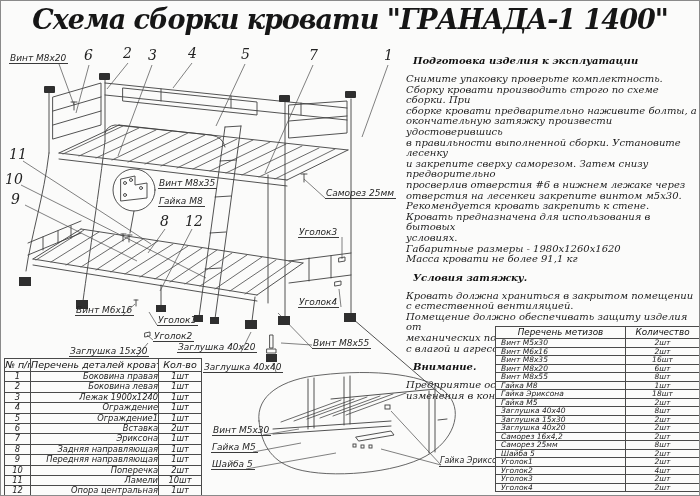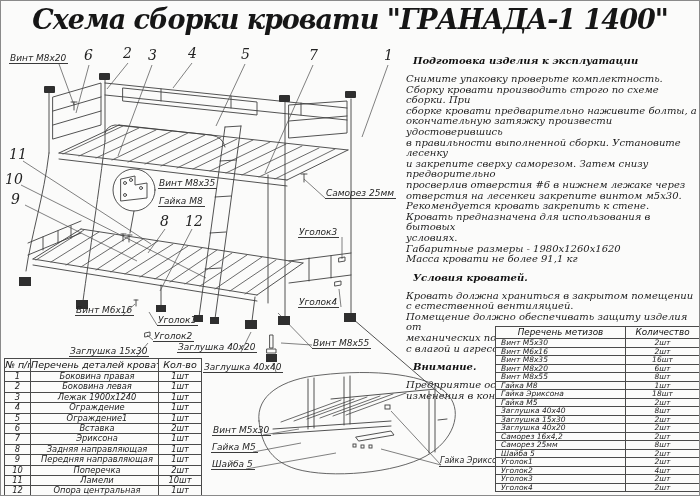--- a/index.html
+++ b/index.html
@@ -18,21 +18,21 @@
   .instructions{position:absolute;left:405px;top:47px;width:293px;
                 font-family:"DejaVu Serif",serif;font-style:italic;}
   .instructions h3{margin:7px;font-size:10px;line-height:12px;font-weight:bold;color:#111;}
   .instructions p{margin:0 0 0 0;font-size:10px;line-height:10.6px;white-space:pre-line;color:#1d1d1d;}
   table{border-collapse:collapse;table-layout:fixed;background:#fbfbfa;}
   td,th{border:1px solid #4a4a4a;overflow:hidden;white-space:nowrap;
         font-style:italic;font-weight:normal;padding:0;}
   .parts{position:absolute;left:3px;top:357px;width:197px;}
   .parts th{font-size:9.5px;line-height:12px;color:#111;}
   .parts td{font-size:8.3px;line-height:9.4px;text-align:center;color:#222;}
-  .parts td.nm{text-align:center;padding-left:5px;}
+  .parts td.nm{text-align:right;padding-left:5px;}
   .parts col.c-num{width:26px;}.parts col.c-name{width:128px;}.parts col.c-qty{width:43px;}
   .hw{position:absolute;left:494px;top:325px;width:204px;}
   .hw th{font-size:8.8px;line-height:11px;color:#111;}
   .hw td{font-size:7.5px;line-height:7.5px;text-align:center;color:#222;}
   .hw td.nm{text-align:left;padding-left:5px;}
   .hw col.c-name{width:130px;}.hw col.c-qty{width:74px;}
 </style>
 </head>
 <body>
 
@@ -165,21 +165,21 @@
 окончательную затяжку произвести удостоверившись
 в правильности выполненной сборки. Установите лесенку
 и закрепите сверху саморезом. Затем снизу предворительно
 просверлив отверстия #6 в нижнем лежаке через
 отверстия на лесенкеи закрепите винтом м5х30.
 Рекомендуется кровать закрепить к стене.</p>
     <p>Кровать предназначена для использования в бытовых
 условиях.
 Габаритные размеры - 1980х1260х1620
 Масса кровати не более 91,1 кг</p>
-    <h3>Условия кроватей.</h3>
+    <h3>Условия затяжку.</h3>
     <p>Кровать должна храниться в закрытом помещении
 с естественной вентиляцией.
 Помещение должно обеспечивать защиту изделия от
 механических повреждений, загрязнения, контактов
 с влагой и агрессивной средой.</p>
     <h3>Внимание.</h3>
     <p>Предприятие оставляет за собой права вносить
 изменения в конструкцию кроватей.</p>
   </div>
 

